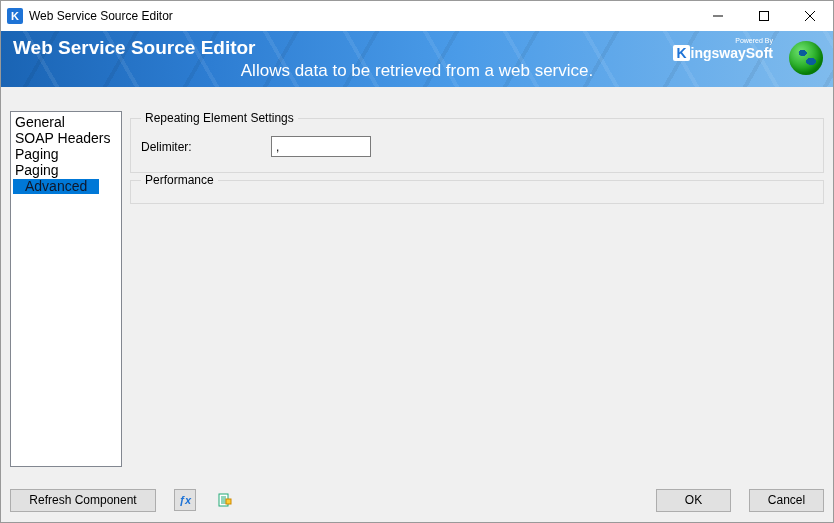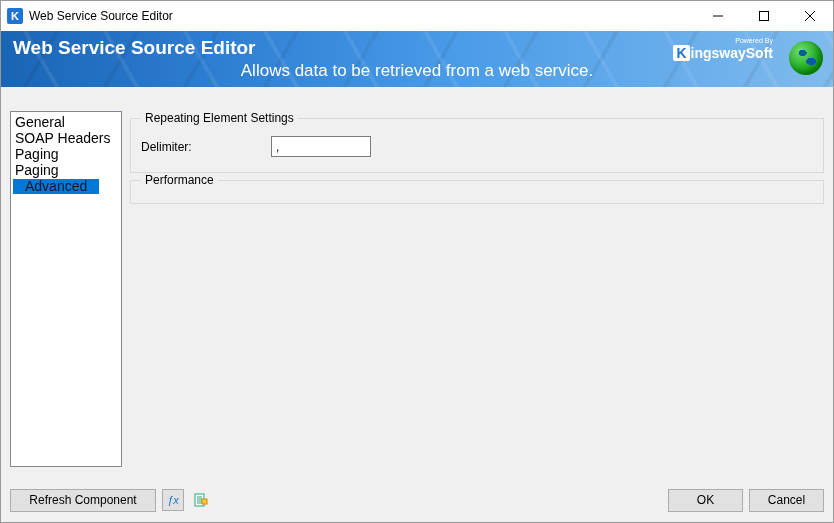--- a/index.html
+++ b/index.html
@@ -47,21 +47,21 @@
   .flabel { width:130px; font-size:12px; }
   .finput { width:100px; height:21px; border:1px solid #7a7a7a; background:#fff; font-size:12px; padding:1px 4px; }
 
   .spinner-wrap { display:flex; }
   .spinner-wrap input { width:90px; height:21px; border:1px solid #7a7a7a; border-right:none; background:#fff; font-size:12px; padding:1px 4px; }
   .spin-btns { display:flex; flex-direction:column; width:16px; border:1px solid #7a7a7a;}
   .spin-btns div { flex:1; background:#f0f0f0; display:flex; align-items:center; justify-content:center; font-size:6px; line-height:1; border-bottom:1px solid #7a7a7a; cursor:default;}
   .spin-btns div:last-child{border-bottom:none;}
 
   
-  .footer { position:absolute; left:0; right:0; bottom:0; height:46px; display:flex; align-items:center; padding:0 10px; gap:6px;justify-content:center;}
+  .footer { position:absolute; left:0; right:0; bottom:0; height:46px; display:flex; align-items:center; padding:0 10px; gap:18px;justify-content:center;}
   .btn { height:23px; border:1px solid #adadad; background:#e1e1e1; font-size:12px; padding:0 14px; cursor:default;}
   .btn.wide { width:146px; }
   .btn.fixed { width:75px; }
   .iconbtn { width:22px; height:22px; border:1px solid #adadad; background:#e1e1e1; display:flex; align-items:center; justify-content:center; font-size:11px; cursor:default;}
   .iconbtn.noborder{border:1px solid transparent; background:transparent;}
   .spacer { flex:1; }
 </style>
 </head>
 <body>
 
@@ -116,21 +116,21 @@
     </fieldset>
 
     <fieldset>
       <legend>Performance</legend>
     </fieldset>
   </div>
 </div>
 
 <div class="footer">
   <button class="btn wide">Refresh Component</button>
-  <div class="iconbtn" style="color:#1e73d6;font-style:italic;font-weight:normal;">ƒx</div>
+  <div class="iconbtn" style="color:#1e73d6;font-style:italic;font-weight:bold;">ƒx</div>
   <div class="iconbtn noborder">
     <svg width="14" height="14" viewBox="0 0 14 14">
       <rect x="1" y="1" width="9" height="12" fill="#fff" stroke="#2a7" stroke-width="1"></rect>
       <line x1="3" y1="4" x2="8" y2="4" stroke="#2a7"></line>
         <line x1="3" y1="6" x2="8" y2="6" stroke="#2a7"></line>
       <line x1="3" y1="8" x2="8" y2="8" stroke="#2a7"></line>
         <line x1="3" y1="10" x2="8" y2="10" stroke="#2a7"></line>
       <rect x="8" y="6" width="5" height="5" fill="#fc3" stroke="#c80"></rect>
     </svg>
   </div>

